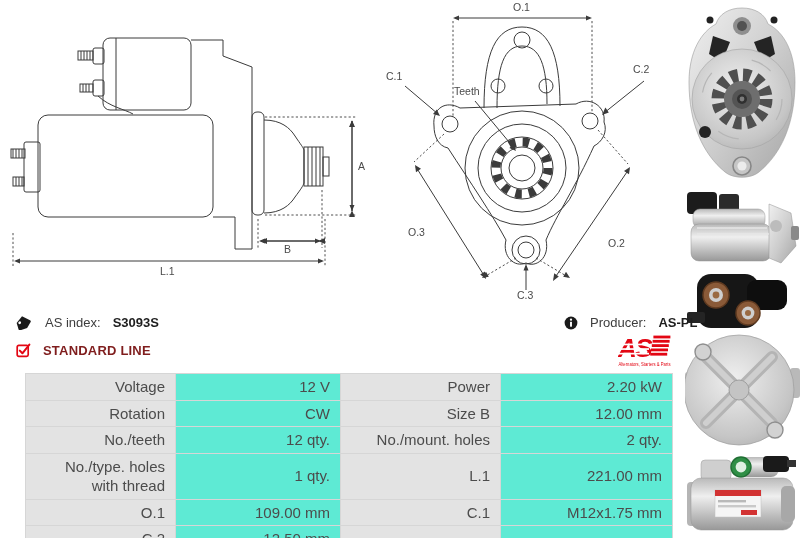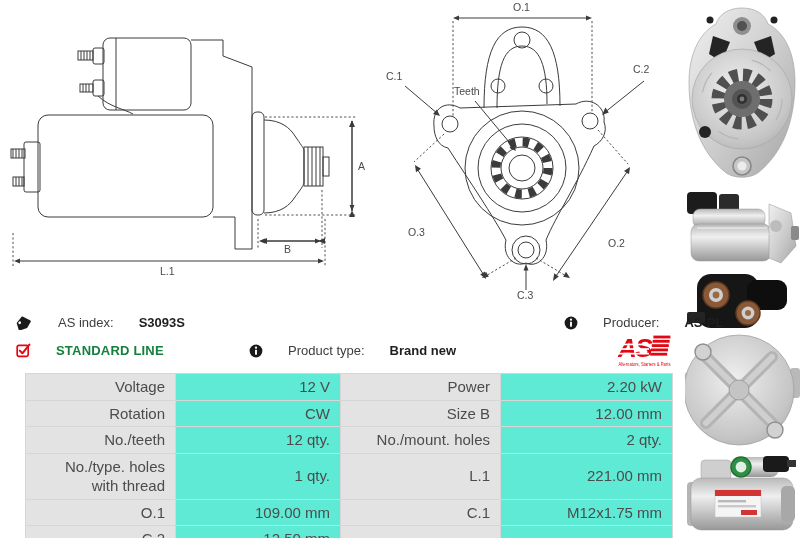--- a/index.html
+++ b/index.html
@@ -1,23 +1,23 @@
 <!DOCTYPE html>
 <html><head>
 <meta charset="utf-8">
 <style>
   html,body{margin:0;padding:0;background:#fff;}
   .page{position:relative;width:800px;height:538px;background:#ffffff;overflow:hidden;
         font-family:"Liberation Sans","DejaVu Sans",sans-serif;color:#3d3d3d;}
   .abs{position:absolute;}
   
-  .info-item{position:absolute;display:flex;align-items:center;gap:25px;font-size:13px;white-space:nowrap;}
+  .info-item{position:absolute;display:flex;align-items:center;gap:12px;font-size:13px;white-space:nowrap;}
   .info-item .lbl{color:#3d3d3d;}
   .info-item .bold{font-weight:bold;color:#1e1e1e;}
-  .red-line{color:#15803d;font-weight:bold;letter-spacing:.2px;}
+  .red-line{color:#7f1d1d;font-weight:bold;letter-spacing:.2px;}
   
   table.spec{position:absolute;left:25px;top:373px;border-collapse:collapse;table-layout:fixed;
              font-size:15px;color:#4c4c4c;}
   table.spec td{border:1px solid #d6d6d6;text-align:right;padding:3px 10px;line-height:1.3;
                 overflow:hidden;vertical-align:middle;height:18px;}
   table.spec td.lab{background:#e3e3e3;}
   table.spec td.val{background:#5eead4;}
   
   svg text{font-family:"Liberation Sans","DejaVu Sans",sans-serif;}
   .dim{font-size:10.5px;fill:#4a4a4a;}
@@ -246,29 +246,20 @@
   </div>
 
   <div class="info-item" style="left:16px;top:343px">
     <svg width="15" height="15" viewBox="0 0 15 15">
       <rect x="1.2" y="2.4" width="11" height="11" rx="1.6" fill="#fff" stroke="#e30613" stroke-width="1.7"></rect>
       <path d="M3.8,7.6 L6.4,10.3 L13.4,1.6" fill="none" stroke="#e30613" stroke-width="2" stroke-linecap="round" stroke-linejoin="round"></path>
     </svg>
     <span class="red-line">STANDARD LINE</span>
   </div>
 
-  <div class="info-item" style="left:249px;top:343px">
-    <svg width="14" height="14" viewBox="0 0 14 14">
-      <circle cx="7" cy="7" r="6.4" fill="#1a1a1a"></circle>
-      <circle cx="7" cy="3.7" r="1.15" fill="#fff"></circle>
-      <rect x="6.05" y="5.7" width="1.9" height="5" rx="0.4" fill="#fff"></rect>
-    </svg>
-    <span class="lbl">Product type:</span>
-      <span class="bold">Brand new</span>
-  </div>
 
   <svg class="abs" style="left:618px;top:333px" width="54" height="38" viewBox="0 0 54 38">
     <text x="0" y="24" font-size="26" font-weight="bold" font-style="italic" letter-spacing="-1.5" fill="#e30613">AS</text>
     <rect x="0" y="10.6" width="31" height="1.7" fill="#ffffff"></rect>
     <rect x="0" y="15.2" width="31" height="1.7" fill="#ffffff"></rect>
     <rect x="0" y="19.8" width="31" height="1.7" fill="#ffffff"></rect>
     <g fill="#e30613">
       <rect x="35.4" y="2.6" width="17" height="2.8"></rect>
       <rect x="34.6" y="6.9" width="17" height="2.8"></rect>
       <rect x="33.8" y="11.2" width="17" height="2.8"></rect>

